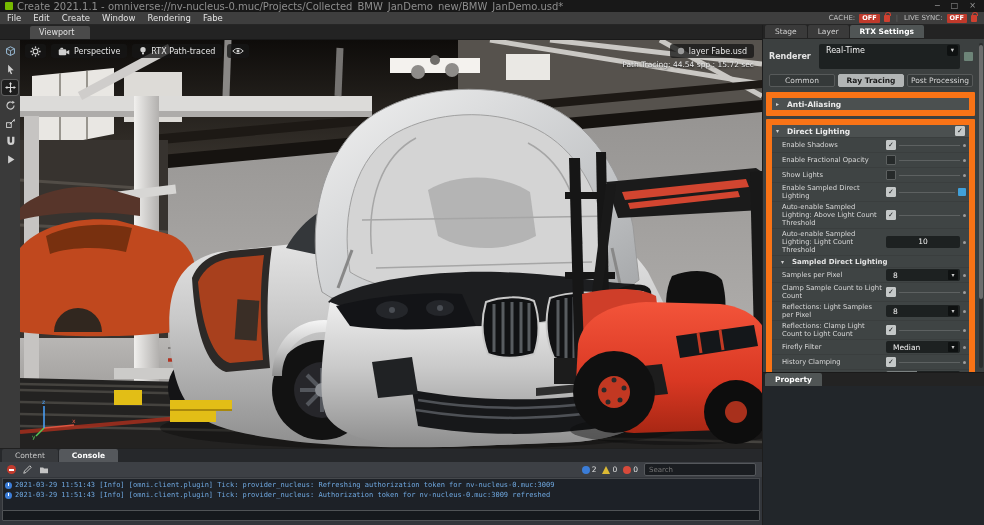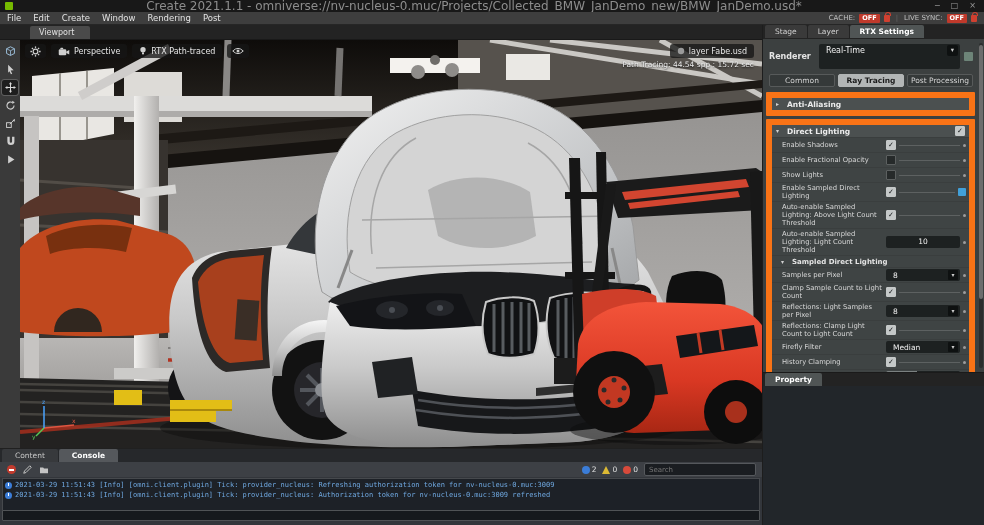--- a/index.html
+++ b/index.html
@@ -1,20 +1,20 @@
 <!DOCTYPE html>
 <html><head>
 <meta charset="utf-8">
 <style>
   html,body{margin:0;padding:0;background:#444;}
   #app{position:relative;width:984px;height:525px;background:#323232;font-family:"DejaVu Sans","Liberation Sans",sans-serif;color:#ddd;overflow:hidden;-webkit-font-smoothing:antialiased;}
   
   #titlebar{position:absolute;left:0;top:0;width:100%;height:12px;background:#181818;display:flex;align-items:center;gap:4px;padding:0 5px;box-sizing:border-box;}
   .logo{width:8px;height:8px;background:#76b900;border-radius:1px;flex:none;}
-  #title-text{font-size:12px;color:#8d8d8d;white-space:nowrap;overflow:hidden;flex:1;text-align:center;}
+  #title-text{font-size:10px;color:#8d8d8d;white-space:nowrap;overflow:hidden;flex:1;}
   .win-controls{display:flex;gap:11px;color:#9c9c9c;font-size:8px;line-height:10px;padding-right:3px;}
   .win-controls span{cursor:default;}
   
   #menubar{position:absolute;left:0;top:12px;width:100%;height:13px;background:#3e3e3e;display:flex;align-items:center;padding:0 7px;box-sizing:border-box;border-bottom:1px solid #262626;}
   .menu-item{font-size:8.5px;color:#e2e2e2;margin-right:12px;}
   #sync-indicators{margin-left:auto;display:flex;align-items:center;gap:4px;font-size:7px;color:#c0c0c0;}
   .off-badge{background:#c0392b;color:#fff;font-size:6.5px;font-weight:bold;padding:0 3px;border-radius:1px;line-height:9px;}
   .lock{width:6px;height:7px;background:#d04030;border-radius:1px;position:relative;}
   .lock:before{content:"";position:absolute;top:-3px;left:1px;width:4px;height:3px;border:1px solid #d04030;border-bottom:none;border-radius:3px 3px 0 0;}
   .sync-sep{color:#666;margin:0 2px;}
@@ -113,21 +113,21 @@
       </span>
   </div>
 
   <div id="menubar">
     <span id="menu-items" style="display:flex;align-items:center;">
         <span class="menu-item">File</span>
         <span class="menu-item">Edit</span>
         <span class="menu-item">Create</span>
         <span class="menu-item">Window</span>
         <span class="menu-item">Rendering</span>
-        <span class="menu-item">Post</span>
+        <span class="menu-item">Fabe</span>
       </span>
     <span id="sync-indicators">
       <span>CACHE:</span>
       <span class="off-badge">OFF</span>
       <span class="lock"></span>
       <span class="sync-sep">|</span>
       <span>LIVE SYNC:</span>
       <span class="off-badge">OFF</span>
       <span class="lock"></span>
     </span>

